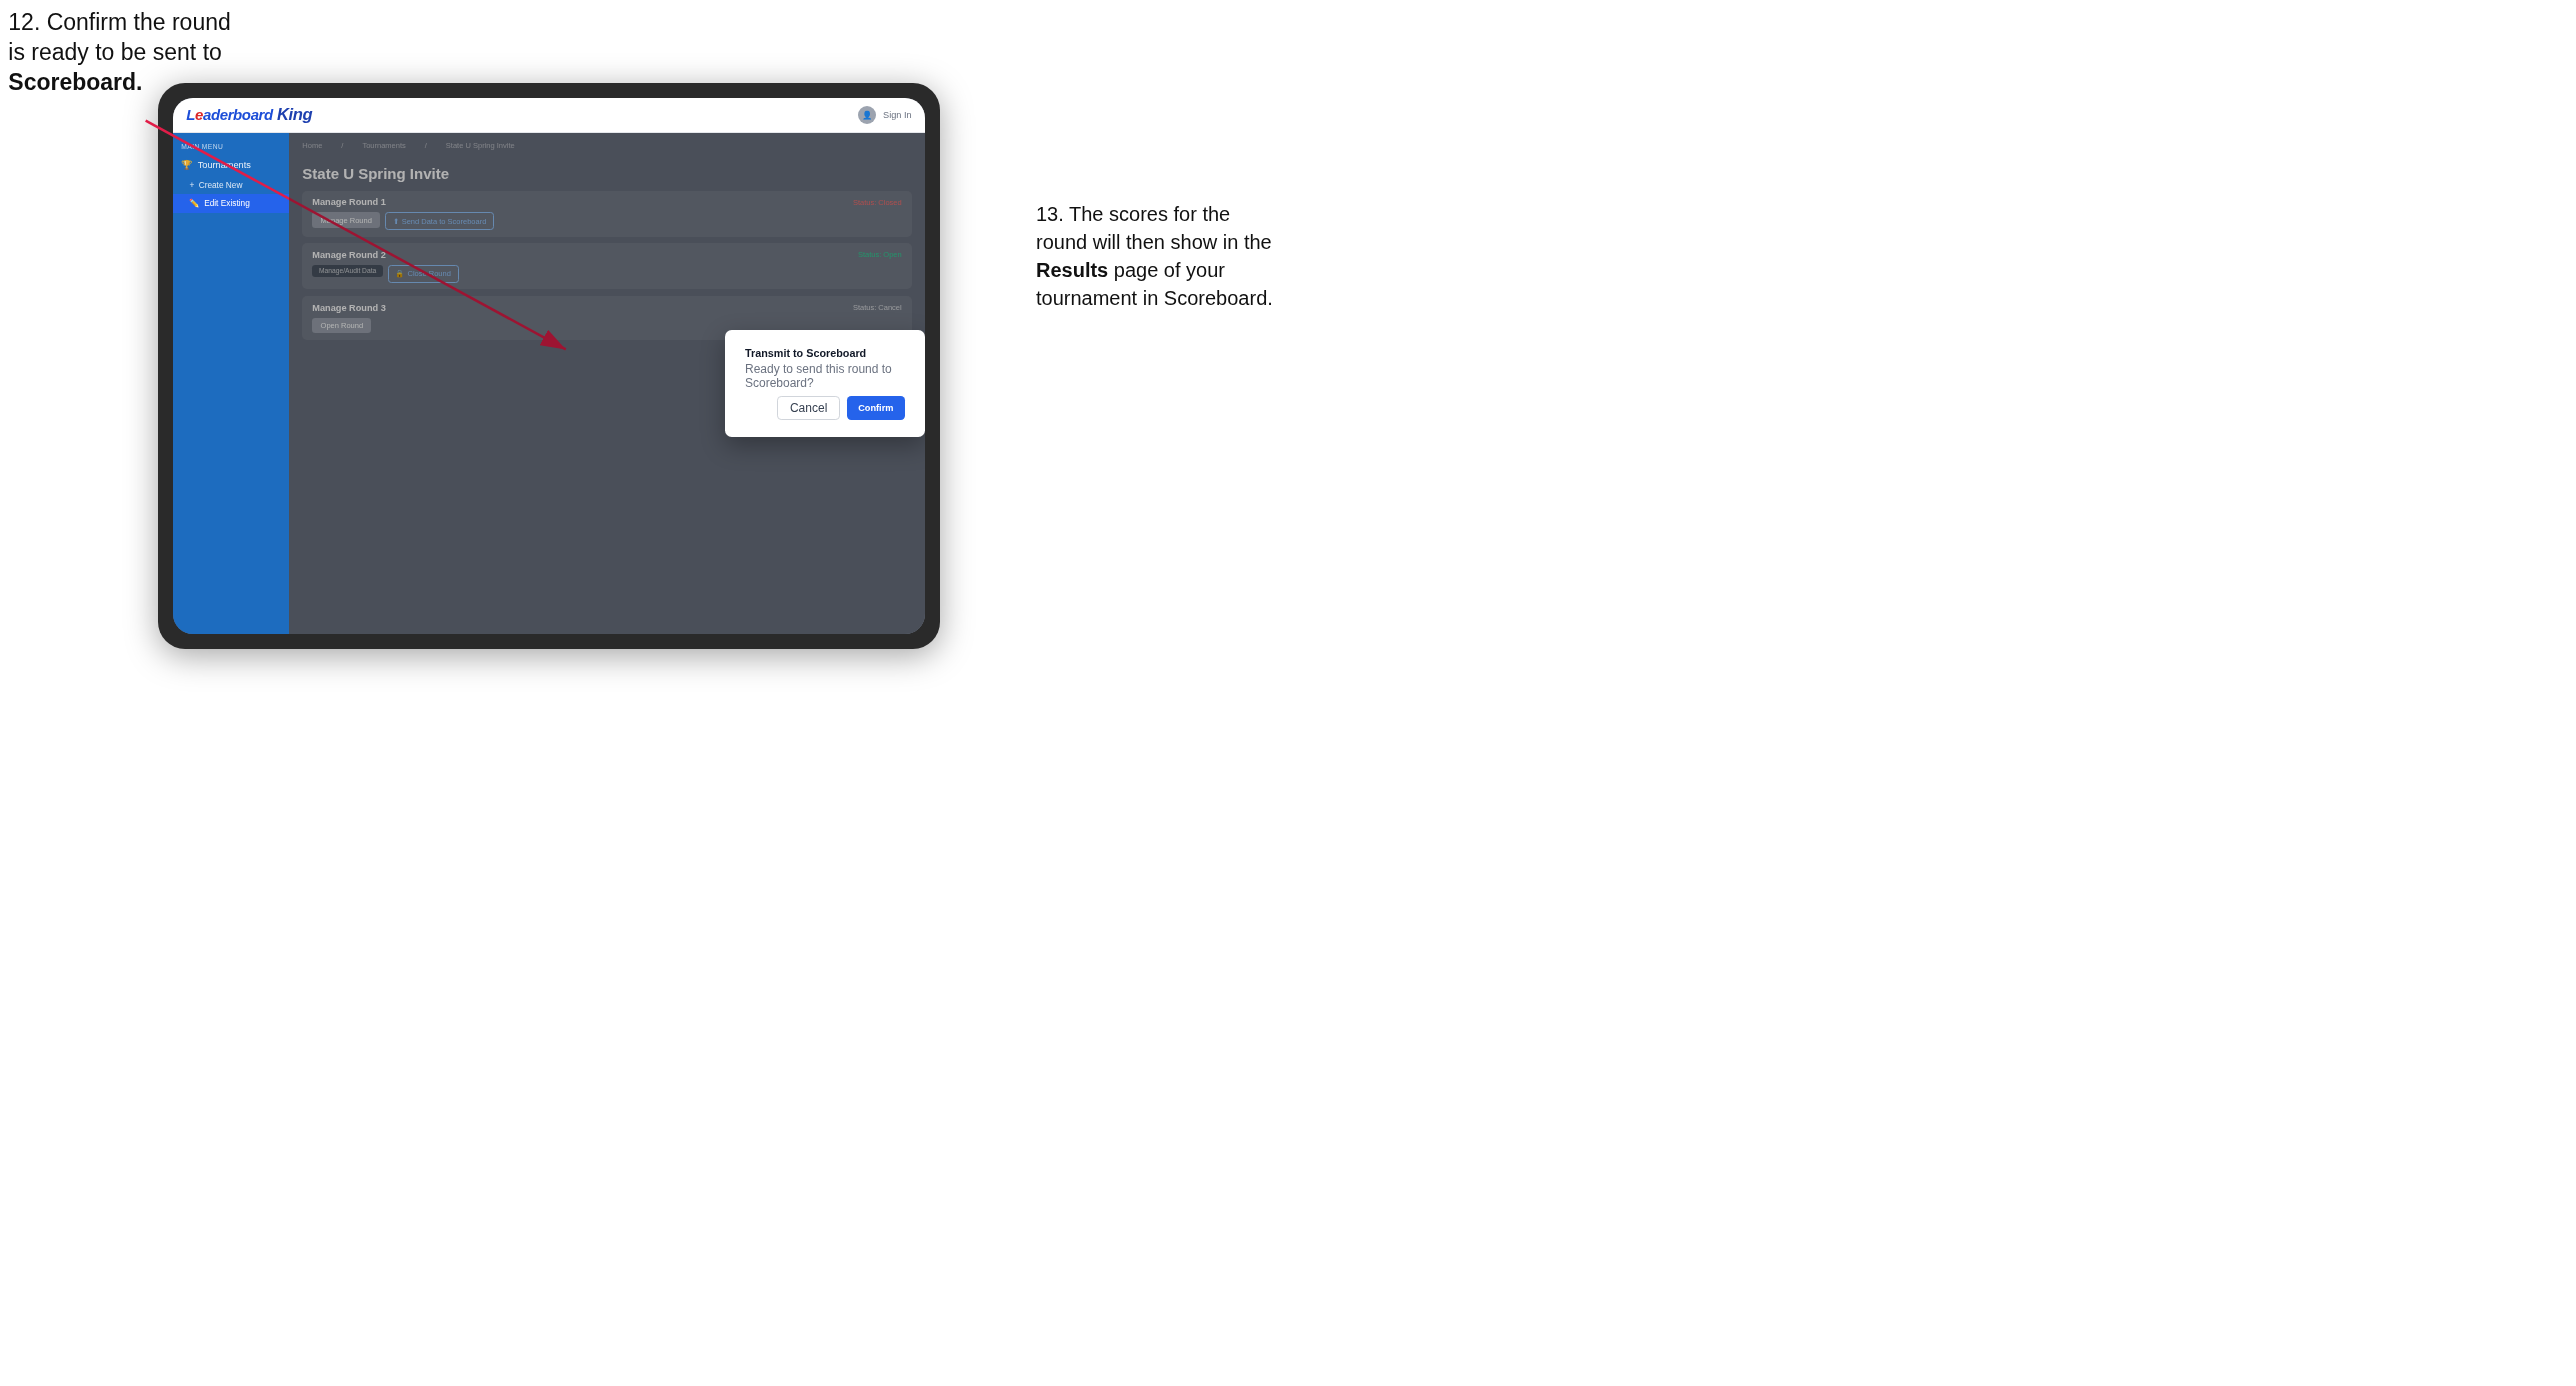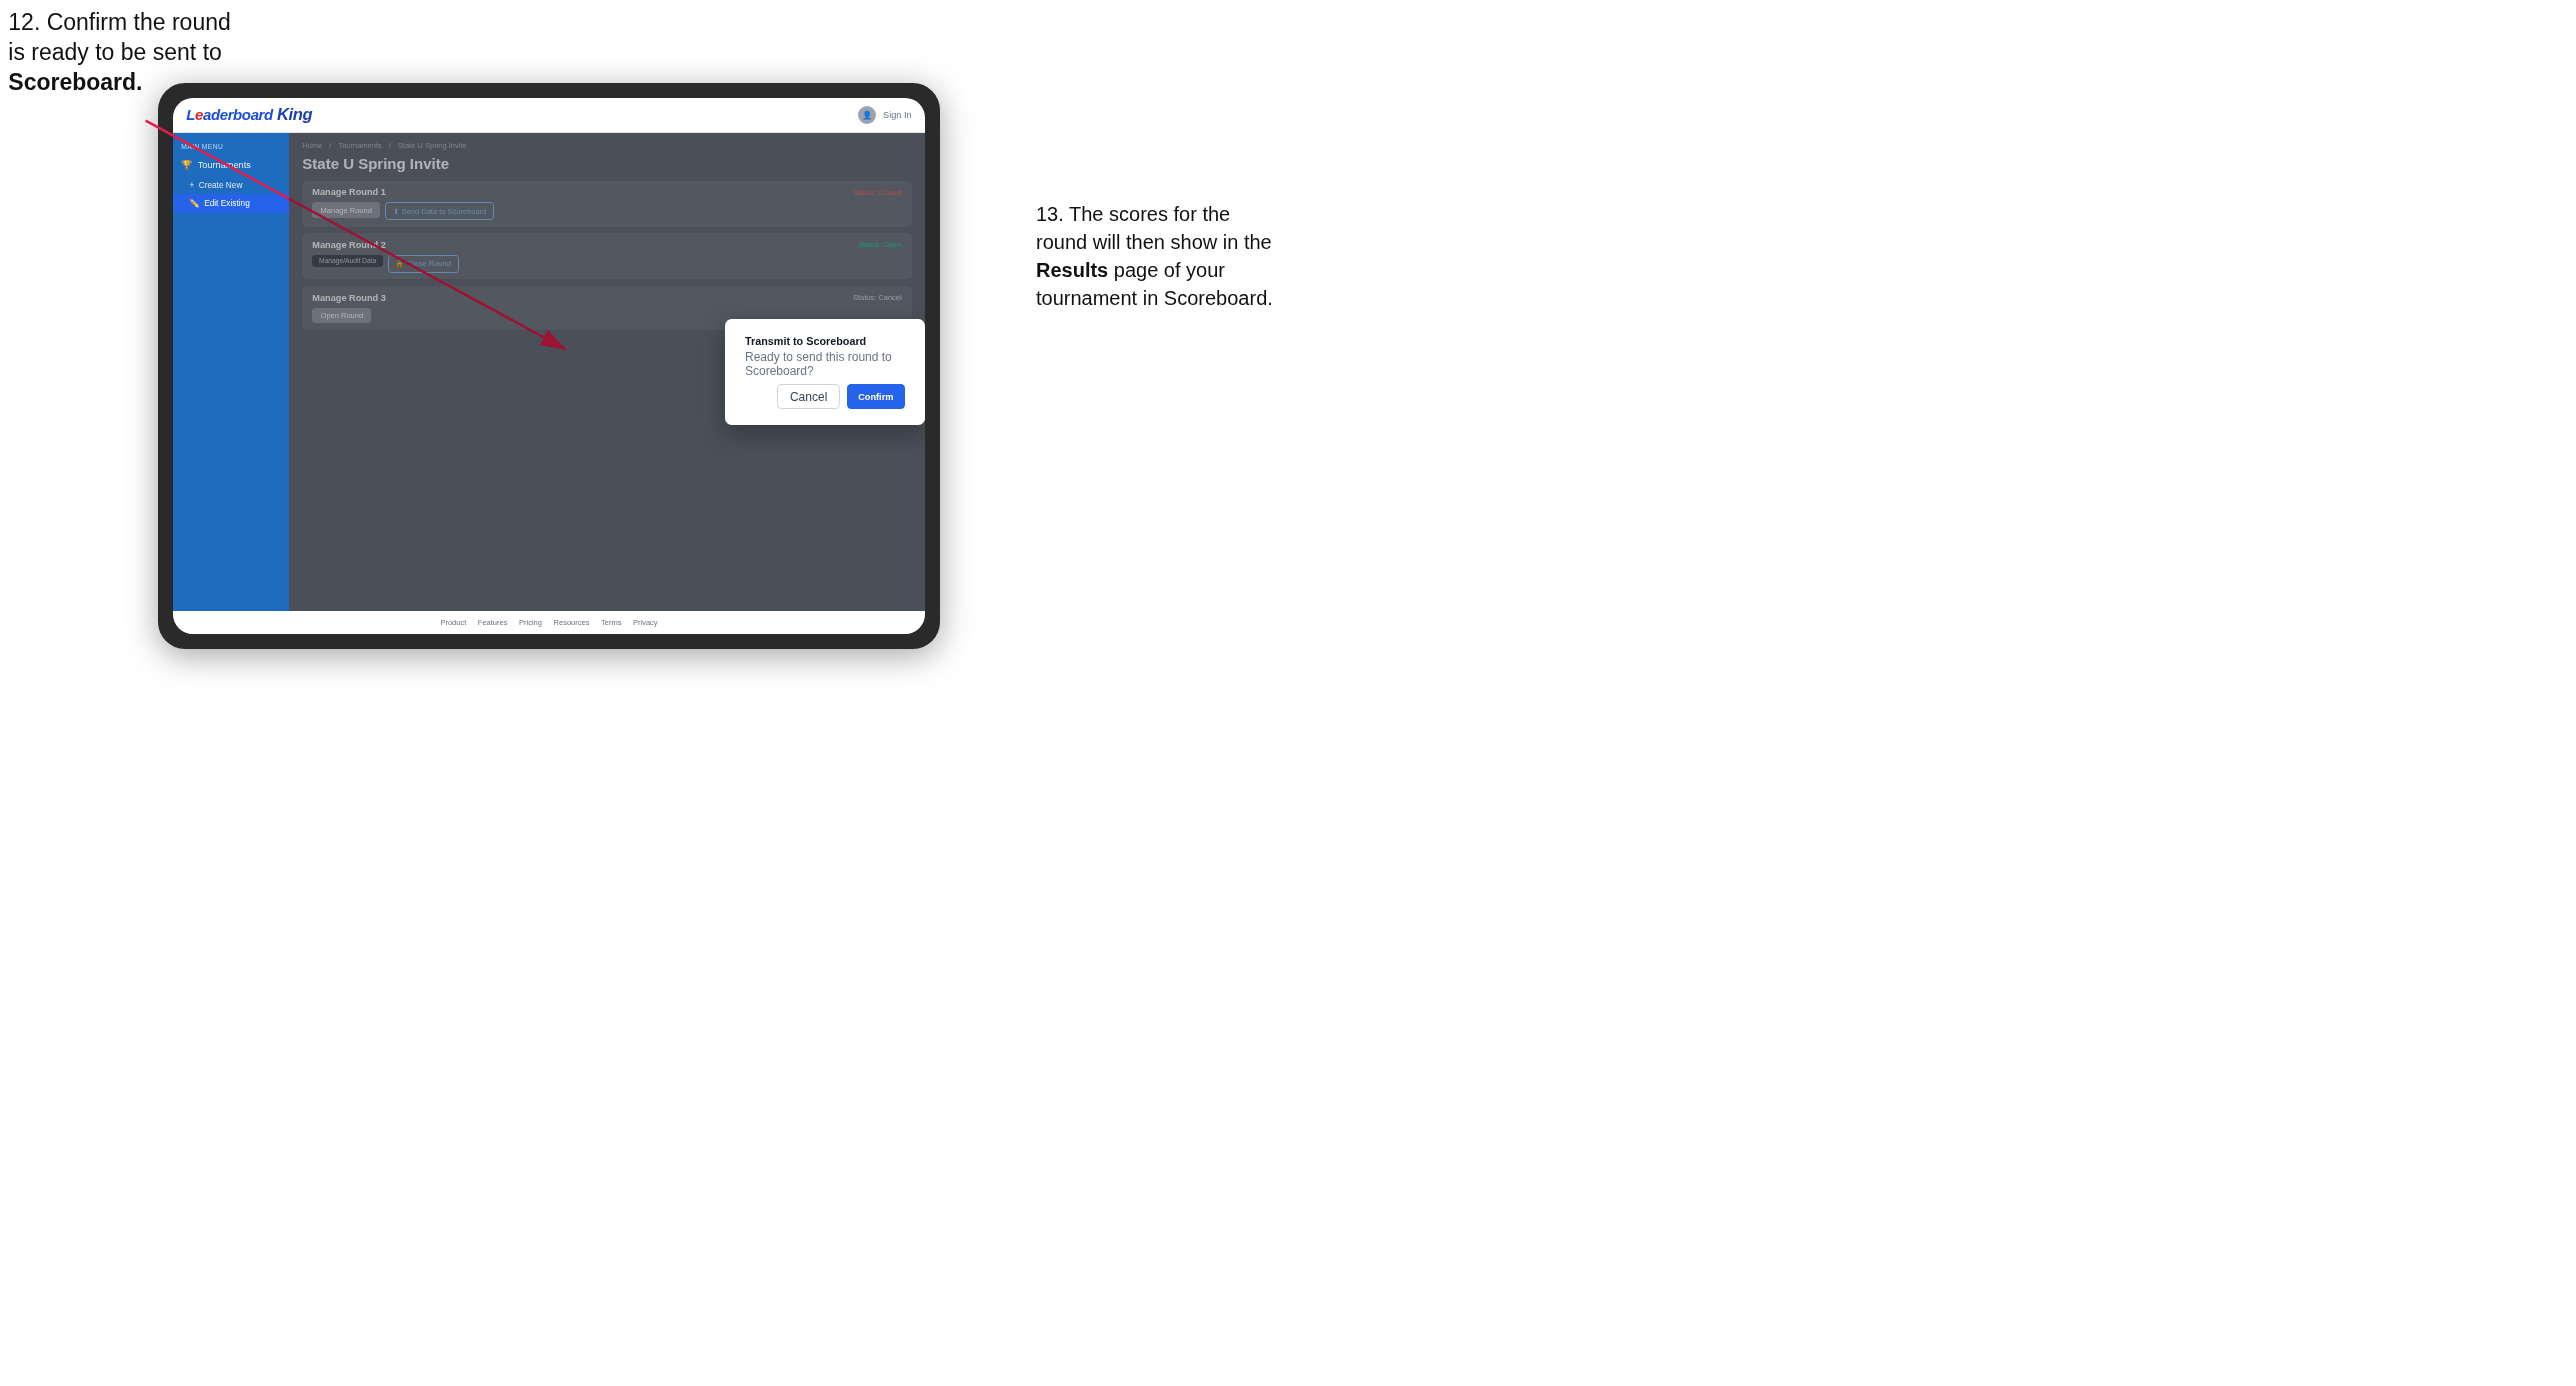--- a/index.html
+++ b/index.html
@@ -174,24 +174,24 @@
     .main-content {
       flex: 1;
       background: #6b7280;
       padding: 8.3px 13.3px;
       overflow-y: auto;
       position: relative;
     }
 
     .breadcrumb {
       display: flex;
-      gap: 7px;
+      gap: 19px;
       font-size: 7.5px;
       color: rgba(255,255,255,0.7);
-      margin-bottom: 5px;
+      margin-bottom: 15px;
       align-items: flex-end;
     }
 
     .breadcrumb span { color: rgba(255,255,255,0.5); }
 
     .page-title {
       font-size: 15px;
       font-weight: 700;
       color: #ffffff;
       margin-bottom: 8.3px;
@@ -455,24 +455,16 @@
             <div class="modal-buttons">
               <button class="btn-cancel">Cancel</button>
               <button class="btn-confirm">Confirm</button>
             </div>
           </div>
         </div>
 
       </div>
     </div>
 
-    <div class="tablet-footer">
-      <span class="footer-link">Product</span>
-      <span class="footer-link">Features</span>
-      <span class="footer-link">Pricing</span>
-      <span class="footer-link">Resources</span>
-      <span class="footer-link">Terms</span>
-      <span class="footer-link">Privacy</span>
-    </div>
 
   </div>
 </div>
 
 
 </body></html>

